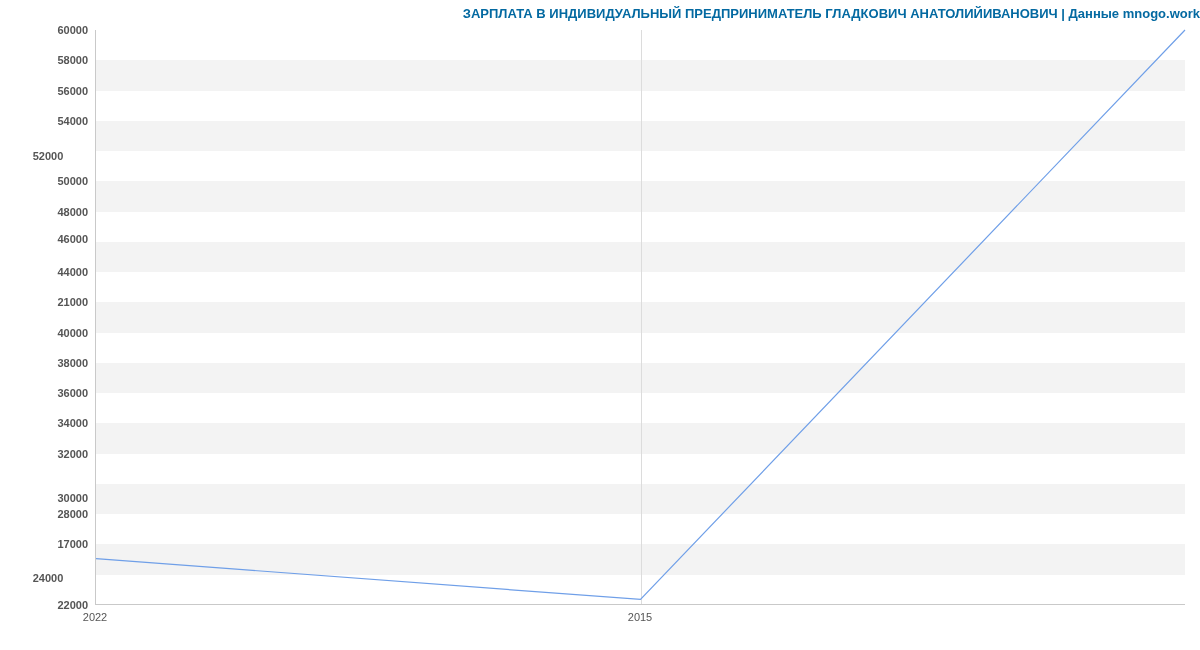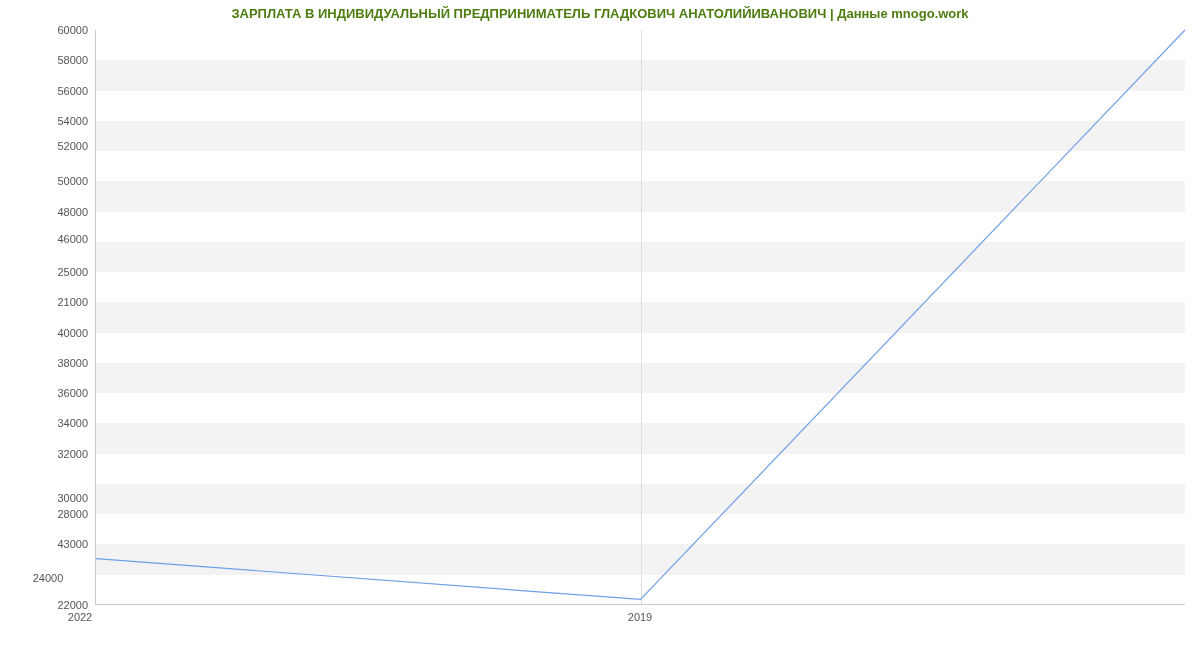--- a/index.html
+++ b/index.html
@@ -14,24 +14,24 @@
   .chart-wrap {
     position: relative;
     width: 1200px;
     height: 650px;
   }
   .title {
     position: absolute;
     top: 6px;
     left: 0;
     width: 1200px;
-    text-align: center;
+    text-align: right;
     font-size: 13px;
     font-weight: 600;
-    color: #4d7c0f;
+    color: #0369a1;
   }
   .plot {
     position: absolute;
     left: 95px;
     top: 30px;
     width: 1090px;
     height: 575px;
     border-left: 1px solid #c9c9c9;
     border-bottom: 1px solid #c9c9c9;
     box-sizing: border-box;
@@ -44,20 +44,21 @@
     z-index: 0;
   }
   .ytick {
     position: absolute;
     right: 1112px;
     width: 80px;
     text-align: right;
     font-size: 11px;
     color: #555;
     transform: translateY(-50%);
+    font-weight: bold;
   }
   .xtick-line {
     position: absolute;
     top: 0;
     bottom: 0;
     width: 1px;
     background: #dcdcdc;
     z-index: 1;
   }
   .xtick-label {
@@ -98,34 +99,34 @@
       <div class="band" style="top: 151.316px; height: 30.2632px;"></div>
       <div class="band" style="top: 90.7895px; height: 30.2632px;"></div>
       <div class="band" style="top: 30.2632px; height: 30.2632px;"></div>
       <div class="xtick-line" style="left: 545px;"></div>
       <svg class="line-layer" id="line-layer" viewBox="0 0 1090 575" preserveAspectRatio="none">
         <path d="M0.00 529.61 L545.00 570.46 L1090.00 0.00" class="series-line"></path>
       </svg>
   </div>
 <div class="ytick" style="top: 605px;">22000</div>
     <div class="ytick" style="top: 578px; text-align: center;">24000</div>
-    <div class="ytick" style="top: 544.474px;">43000</div>
+    <div class="ytick" style="top: 544.474px;">17000</div>
     <div class="ytick" style="top: 514.211px;">28000</div>
     <div class="ytick" style="top: 483.947px; margin-top: 14px;">30000</div>
     <div class="ytick" style="top: 453.684px;">32000</div>
     <div class="ytick" style="top: 423.421px;">34000</div>
     <div class="ytick" style="top: 393.158px;">36000</div>
     <div class="ytick" style="top: 362.895px;">38000</div>
     <div class="ytick" style="top: 332.632px;">40000</div>
     <div class="ytick" style="top: 302.368px;">21000</div>
-    <div class="ytick" style="top: 272.105px;">25000</div>
+    <div class="ytick" style="top: 272.105px;">44000</div>
     <div class="ytick" style="top: 239px;">46000</div>
     <div class="ytick" style="top: 211.579px;">48000</div>
     <div class="ytick" style="top: 181.316px;">50000</div>
-    <div class="ytick" style="top: 146px;">52000</div>
+    <div class="ytick" style="top: 156px; text-align: center;">52000</div>
     <div class="ytick" style="top: 120.789px;">54000</div>
     <div class="ytick" style="top: 90.5263px;">56000</div>
     <div class="ytick" style="top: 60.2632px;">58000</div>
     <div class="ytick" style="top: 30px;">60000</div>
-    <div class="xtick-label" style="left: 80px;">2022</div>
-    <div class="xtick-label" style="left: 640px;">2019</div>
+    <div class="xtick-label" style="left: 95px;">2022</div>
+    <div class="xtick-label" style="left: 640px;">2015</div>
     <div class="xtick-label" style="left: 1235px; text-decoration: underline;">2024</div>
   </div>
 
 </body></html>

